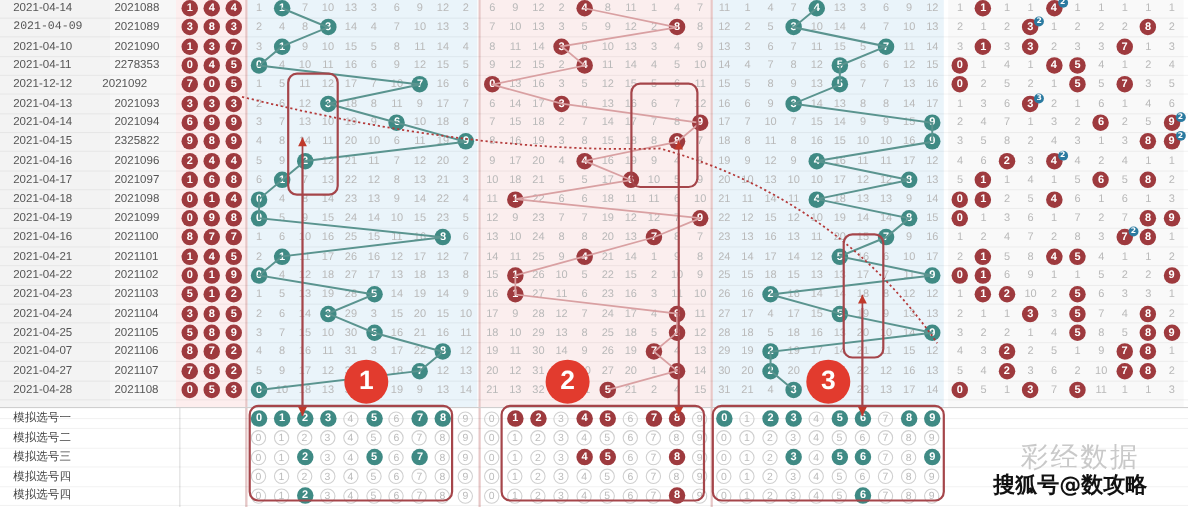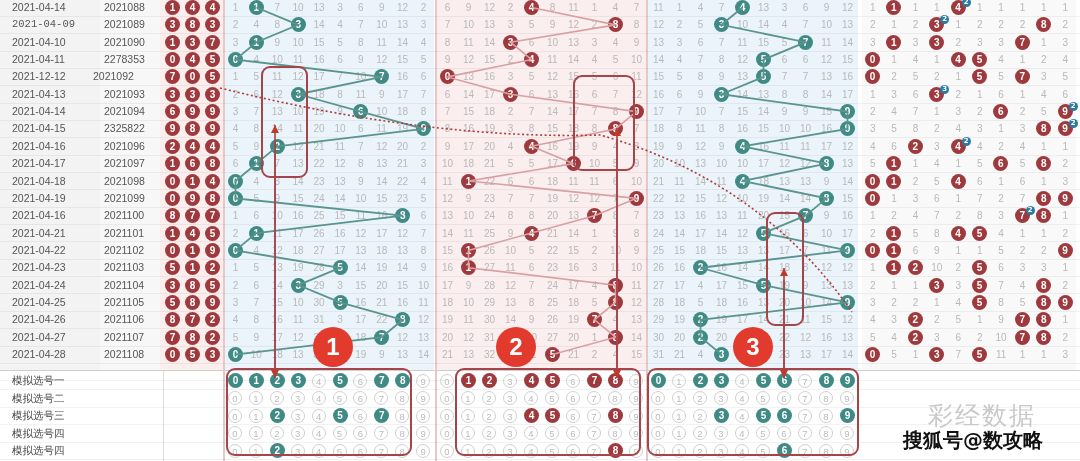--- a/index.html
+++ b/index.html
@@ -877,21 +877,21 @@
     <div class="cell" style="left: 862px; top: 293.95px; width: 21.4px;">3</div>
     <div class="cell" style="left: 883.4px; top: 293.95px; width: 21.4px;">2</div>
     <div class="cell" style="left: 904.8px; top: 293.95px; width: 21.4px;">2</div>
     <div class="cell" style="left: 926.2px; top: 293.95px; width: 21.4px;">1</div>
     <div class="cell" style="left: 947.6px; top: 293.95px; width: 21.4px;">4</div>
     <div class="ball" style="left: 972px; top: 294.95px; background: rgb(158, 58, 62);">5</div>
     <div class="cell" style="left: 990.4px; top: 293.95px; width: 21.4px;">8</div>
     <div class="cell" style="left: 1011.8px; top: 293.95px; width: 21.4px;">5</div>
     <div class="ball" style="left: 1036.2px; top: 294.95px; background: rgb(158, 58, 62);">8</div>
     <div class="ball" style="left: 1057.6px; top: 294.95px; background: rgb(158, 58, 62);">9</div>
-    <div class="txt" style="left: 12px; top: 311.3px;">2021-04-26</div>
+    <div class="txt" style="left: 12px; top: 311.3px;">2021-04-07</div>
     <div class="txt" style="left: 104px; top: 311.3px;">2021106</div>
     <div class="ball" style="left: 165px; top: 312.3px; background: rgb(158, 58, 62);">8</div>
     <div class="ball" style="left: 185px; top: 312.3px; background: rgb(158, 58, 62);">7</div>
     <div class="ball" style="left: 205px; top: 312.3px; background: rgb(158, 58, 62);">2</div>
     <div class="cell" style="left: 225px; top: 311.3px; width: 20.9px;">4</div>
     <div class="cell" style="left: 245.9px; top: 311.3px; width: 20.9px;">8</div>
     <div class="cell" style="left: 266.8px; top: 311.3px; width: 20.9px;">16</div>
     <div class="cell" style="left: 287.7px; top: 311.3px; width: 20.9px;">11</div>
     <div class="cell" style="left: 308.6px; top: 311.3px; width: 20.9px;">31</div>
     <div class="cell" style="left: 329.5px; top: 311.3px; width: 20.9px;">3</div>

